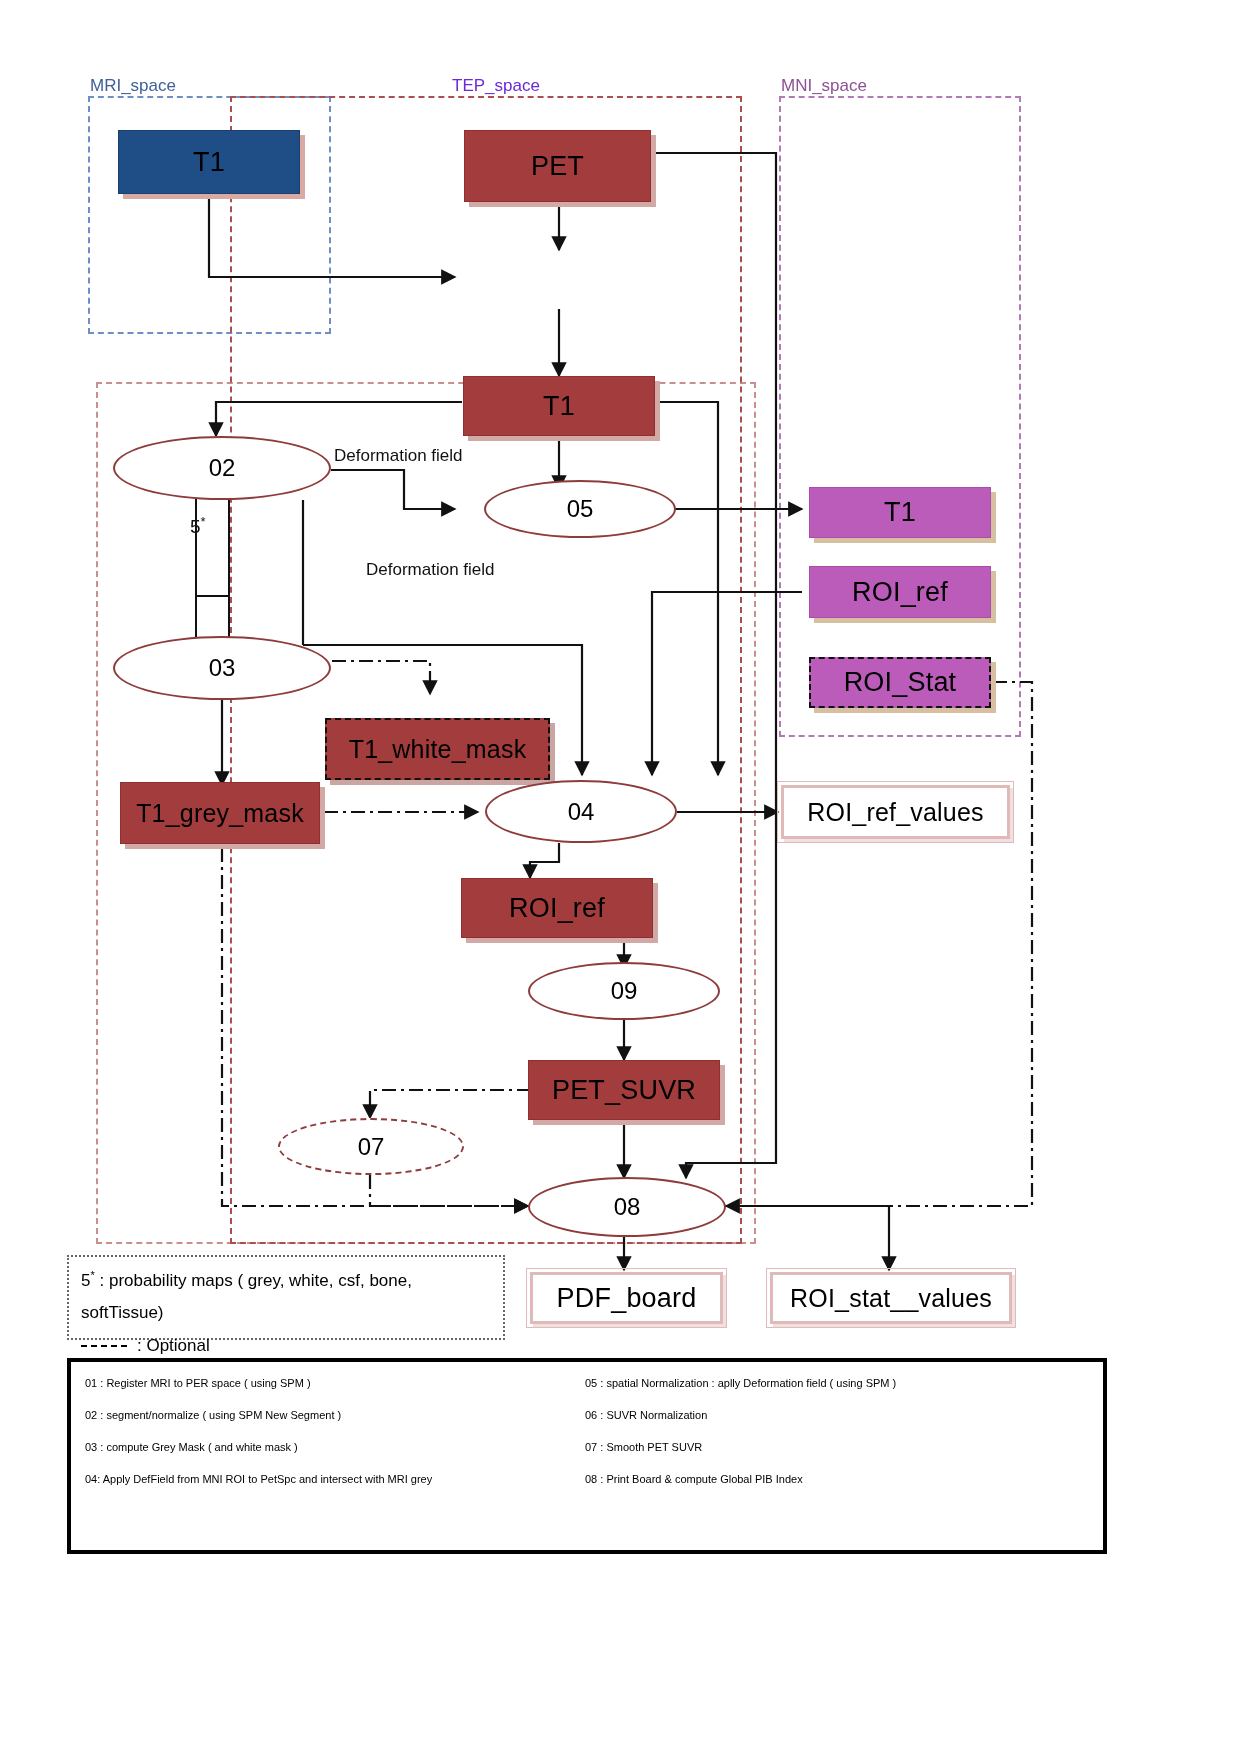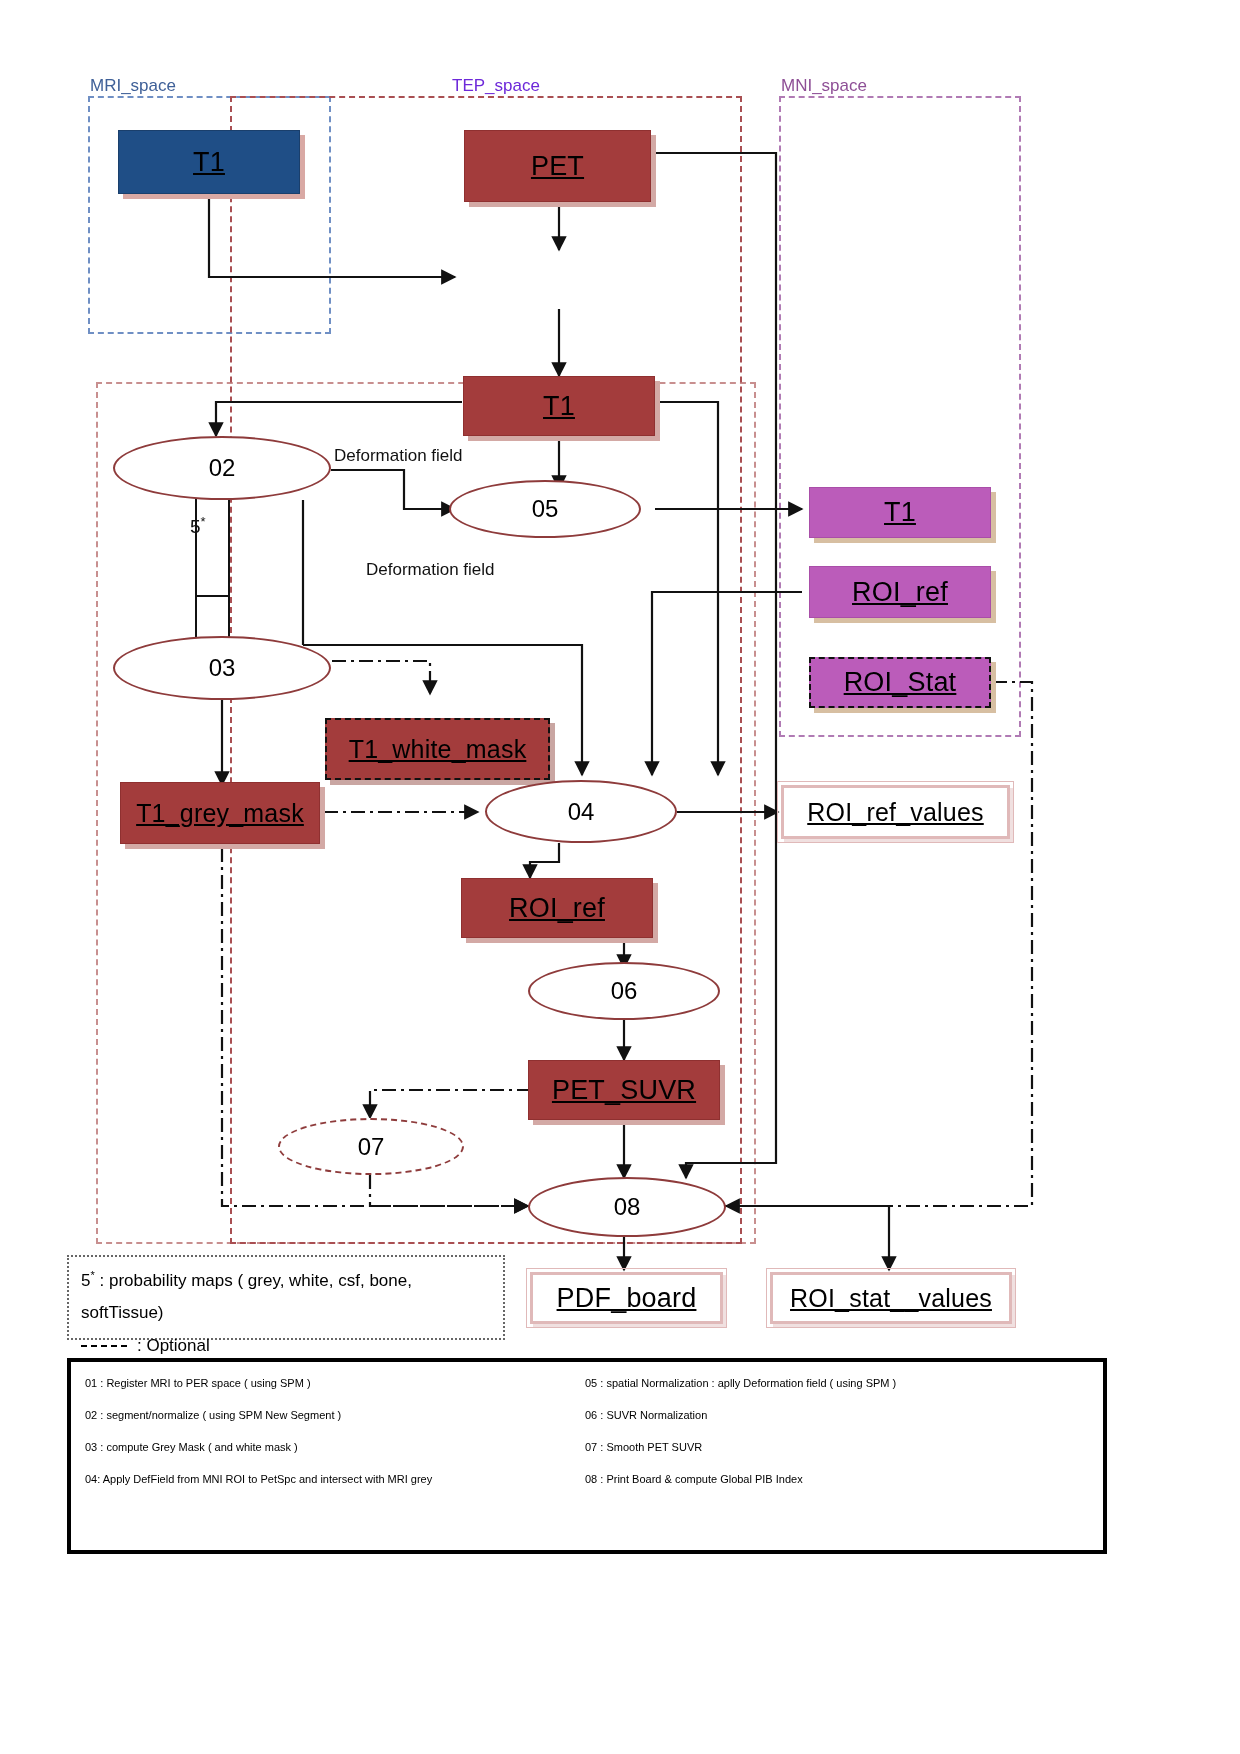--- a/index.html
+++ b/index.html
@@ -20,21 +20,21 @@
   .grp-tep{border:2px dashed #a94f52;}
   .lbl-tep{color:#6d28d9;}
   .grp-mni{border:2px dashed #b07ab4;}
   .lbl-mni{color:#8e4f96;}
   .grp-work{border:2px dashed #c88f8f;}
 
   
   .node{
     position:absolute;box-sizing:border-box;
     display:flex;align-items:center;justify-content:center;
-    text-align:left;white-space:nowrap;text-decoration:underline;
+    text-align:left;white-space:nowrap;
   }
 
   .box{
     font-size:27px;letter-spacing:.2px;
   }
   .box-blue{background:#1f4e86;border:1px solid #1a3f6c;color:#000;
     box-shadow:5px 5px 0 0 #d9a9a4;}
   .box-red{background:#a33c3c;border:1px solid #8f3030;color:#000;
     box-shadow:5px 5px 0 0 #d3a9a5;}
   .box-red-opt{background:#a33c3c;border:2px dashed #111;color:#000;
@@ -178,21 +178,21 @@
 
 
   <div class="node box box-red" style="left:463px;top:376px;width:192px;height:60px;">
     <span>T1</span>
   </div>
 
   <div class="ell" style="left:113px;top:436px;width:218px;height:64px;">
     <span>02</span>
   </div>
 
-  <div class="ell" style="left:449px;top:480px;width:192px;height:58px;">
+  <div class="ell" style="left:484px;top:480px;width:192px;height:58px;">
     <span>05</span>
   </div>
 
   <div class="ell" style="left:113px;top:636px;width:218px;height:64px;">
     <span>03</span>
   </div>
 
   <div class="node box box-red-opt" style="left:325px;top:718px;width:225px;height:62px;font-size:25px;">
     <span>T1_white_mask</span>
   </div>
@@ -203,21 +203,21 @@
 
   <div class="ell" style="left:485px;top:780px;width:192px;height:63px;">
     <span>04</span>
   </div>
 
   <div class="node box box-red" style="left:461px;top:878px;width:192px;height:60px;">
     <span>ROI_ref</span>
   </div>
 
   <div class="ell" style="left:528px;top:962px;width:192px;height:58px;">
-    <span>06</span>
+    <span>09</span>
   </div>
 
   <div class="node box box-red" style="left:528px;top:1060px;width:192px;height:60px;">
     <span>PET_SUVR</span>
   </div>
 
   <div class="ell ell-opt" style="left:278px;top:1118px;width:186px;height:57px;">
     <span>07</span>
   </div>
 

